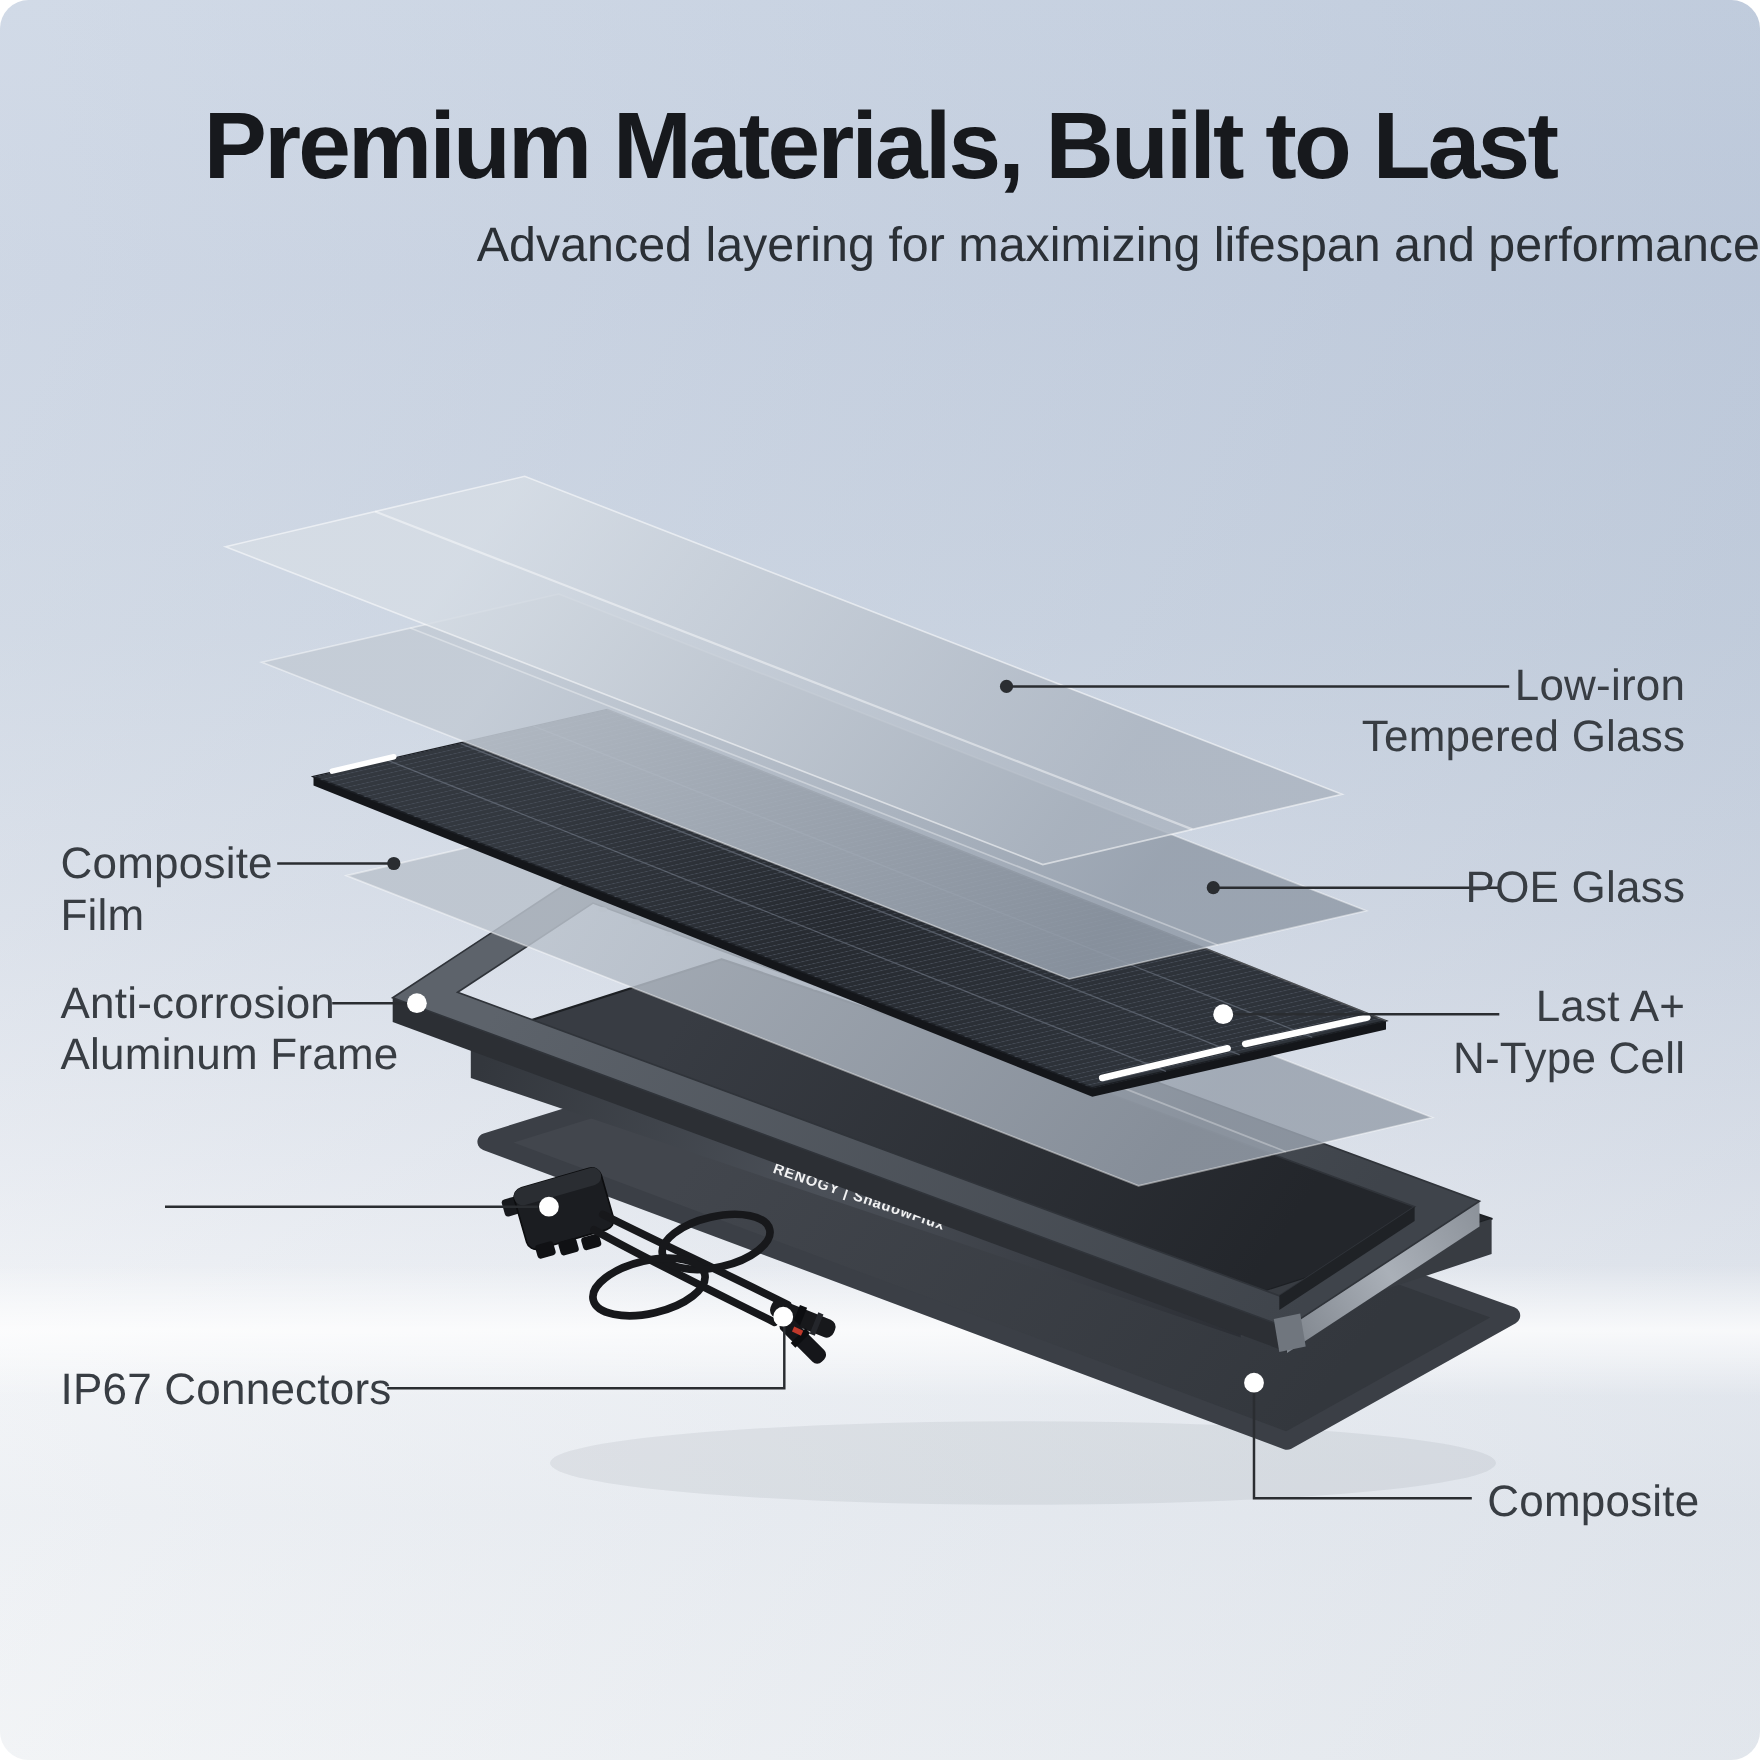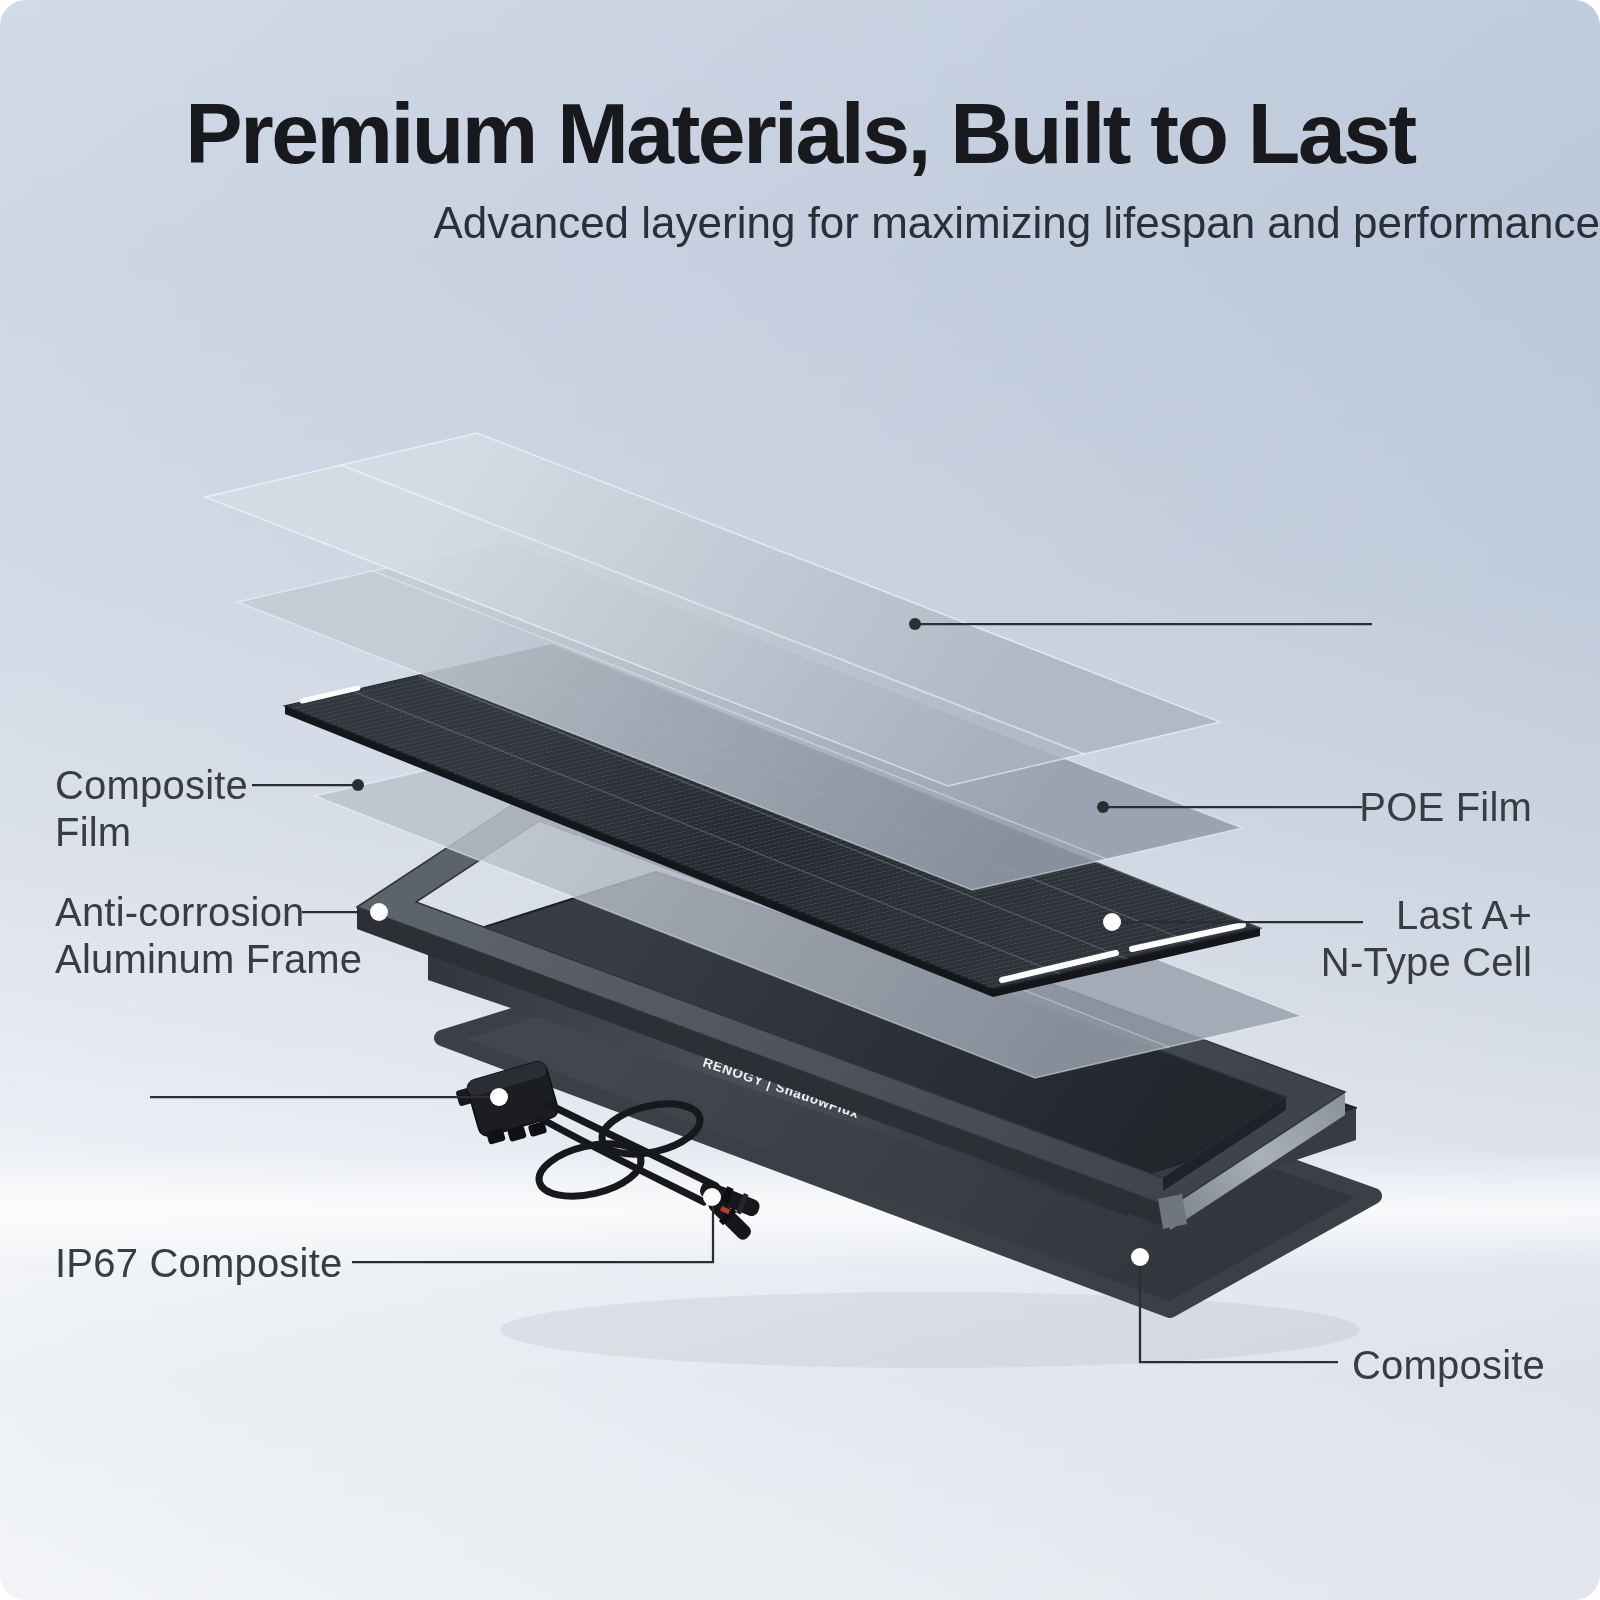--- a/index.html
+++ b/index.html
@@ -204,23 +204,25 @@
         <polyline points="352,1262 713,1262 713,1204"></polyline>
         <circle cx="712" cy="1197" r="9" fill="#ffffff" stroke="none"></circle>
       </g>
       <g>
         <polyline points="1338,1362 1140,1362 1140,1260"></polyline>
         <circle cx="1140" cy="1257" r="9" fill="#ffffff" stroke="none"></circle>
       </g>
     </g>
   </svg>
 
-  <div class="callout-label align-right" style="right:68px;top:784px;">POE Film</div>
+  <div class="callout-label align-right" style="right:68px;top:600px;">Low-iron
+Tempered Glass</div>
+  <div class="callout-label align-right" style="right:68px;top:784px;">POE Glass</div>
   <div class="callout-label align-right" style="right:68px;top:892px;">Last A+
 N-Type Cell</div>
   <div class="callout-label" style="left:1352px;top:1342px;">Composite</div>
   <div class="callout-label" style="left:55px;top:889px;">Anti-corrosion
 Aluminum Frame</div>
   <div class="callout-label" style="left:55px;top:762px;">Composite
 Film</div>
-  <div class="callout-label" style="left:55px;top:1240px;">IP67 Composite</div>
+  <div class="callout-label" style="left:55px;top:1240px;">IP67 Connectors</div>
 
 </div>
 
 </body></html>

